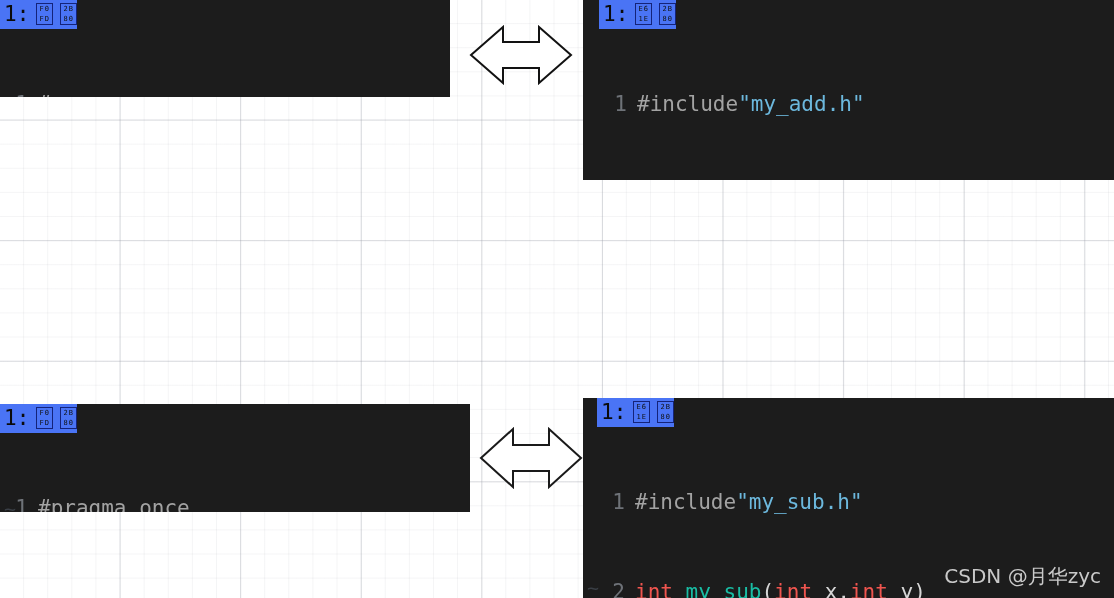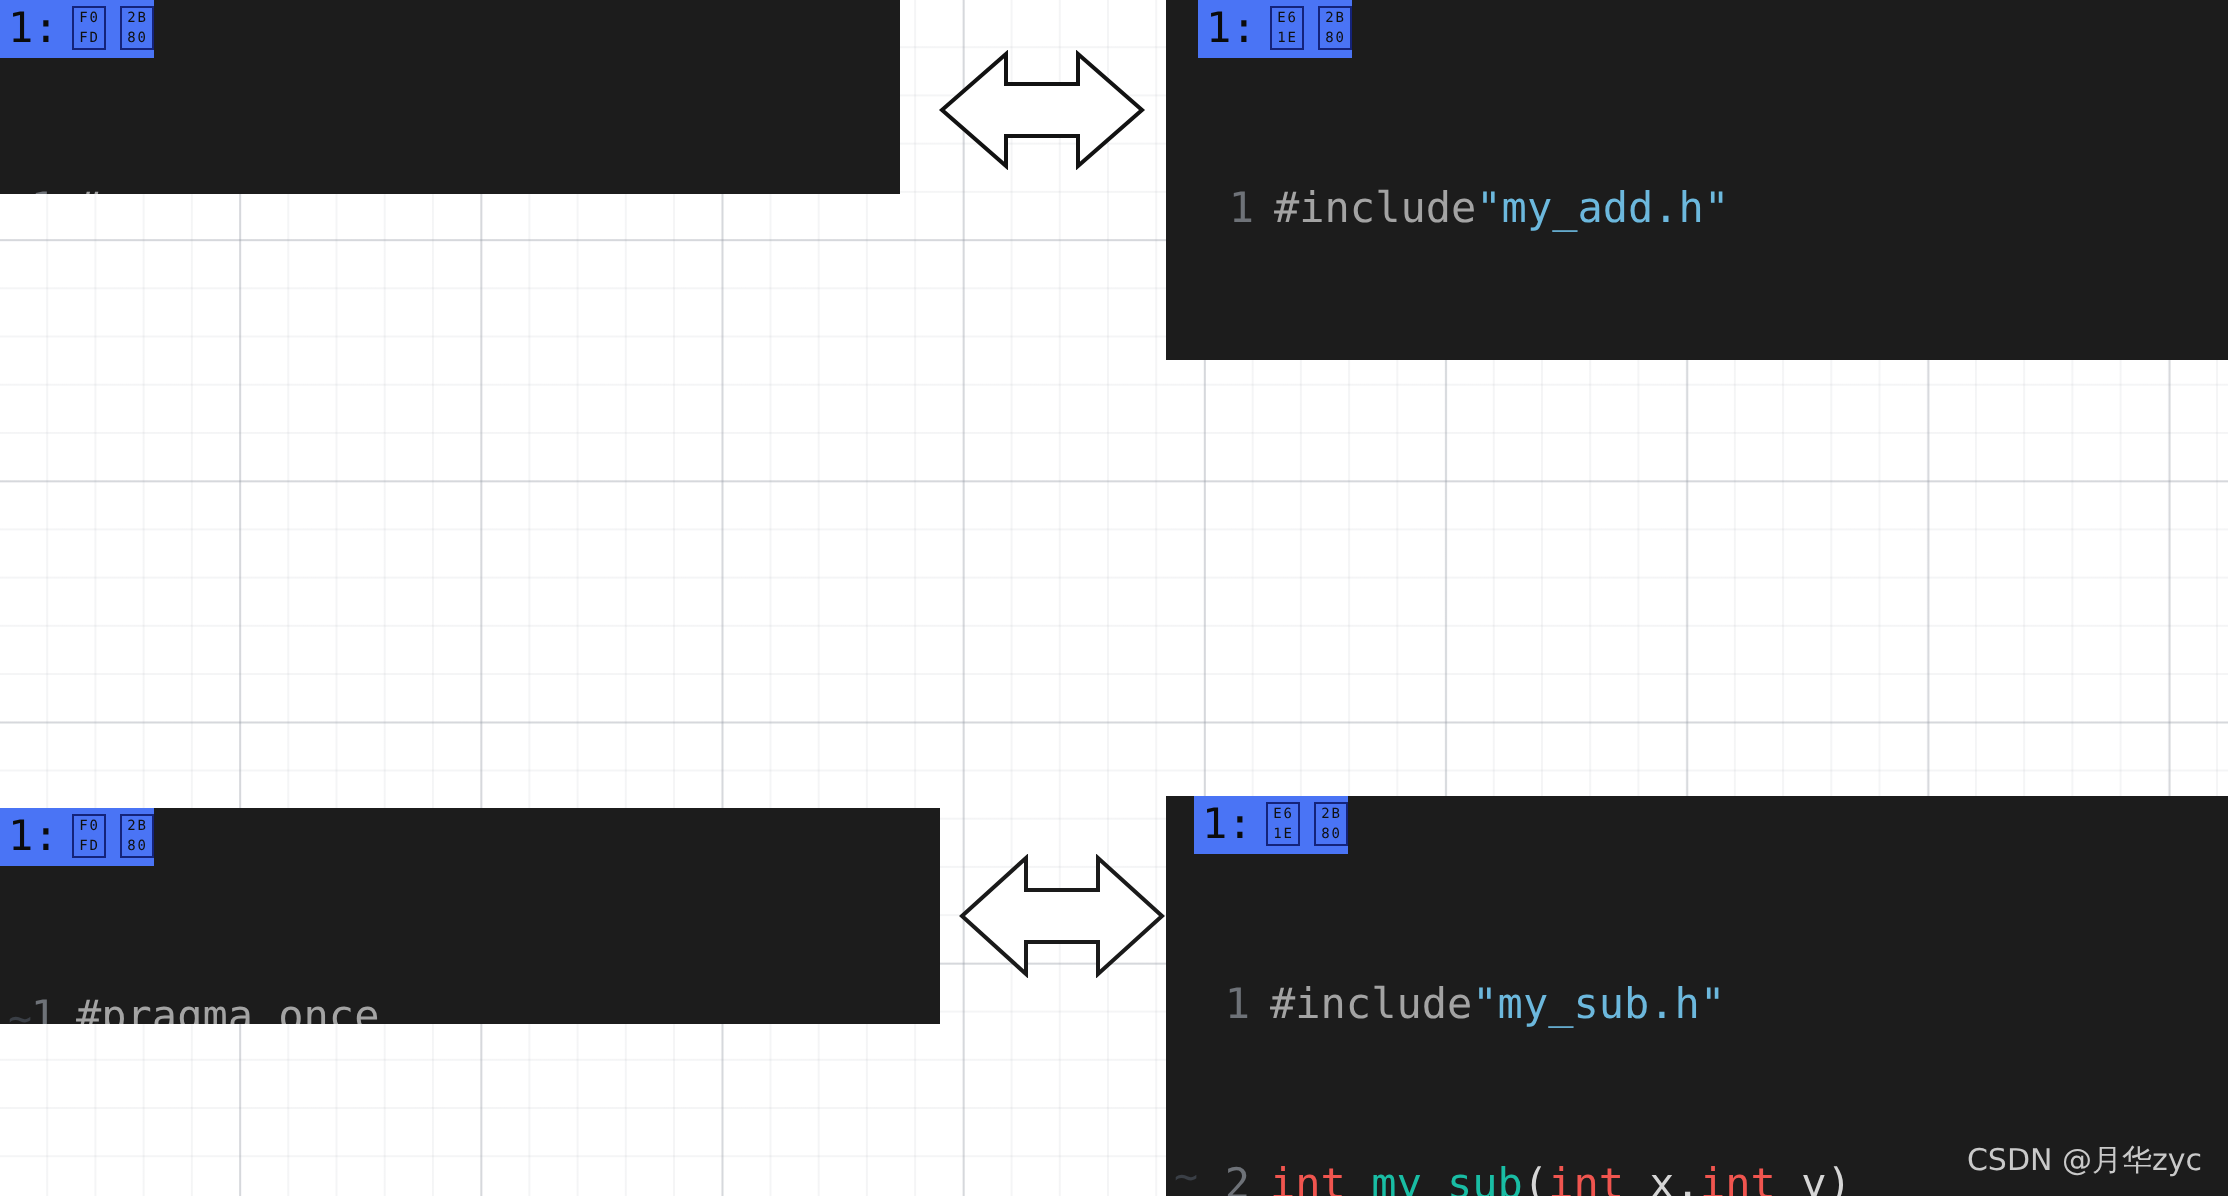--- a/index.html
+++ b/index.html
@@ -84,21 +84,21 @@
   .str{color:#6cb8dd;}   
   .pl {color:#d6d6d6;}
 
   
   .arrow{position:absolute;}
 
   
   .watermark{
     position:absolute;
     font-family:"DejaVu Sans","Liberation Sans",sans-serif;
-    font-size:15px;
+    font-size:20px;
     color:#c9c9c9;
     white-space:nowrap;
   }
   .tilde{
     position:absolute;
     color:#3a3f46;
     font-size:20px;
     line-height:20px;
   }
 </style>

